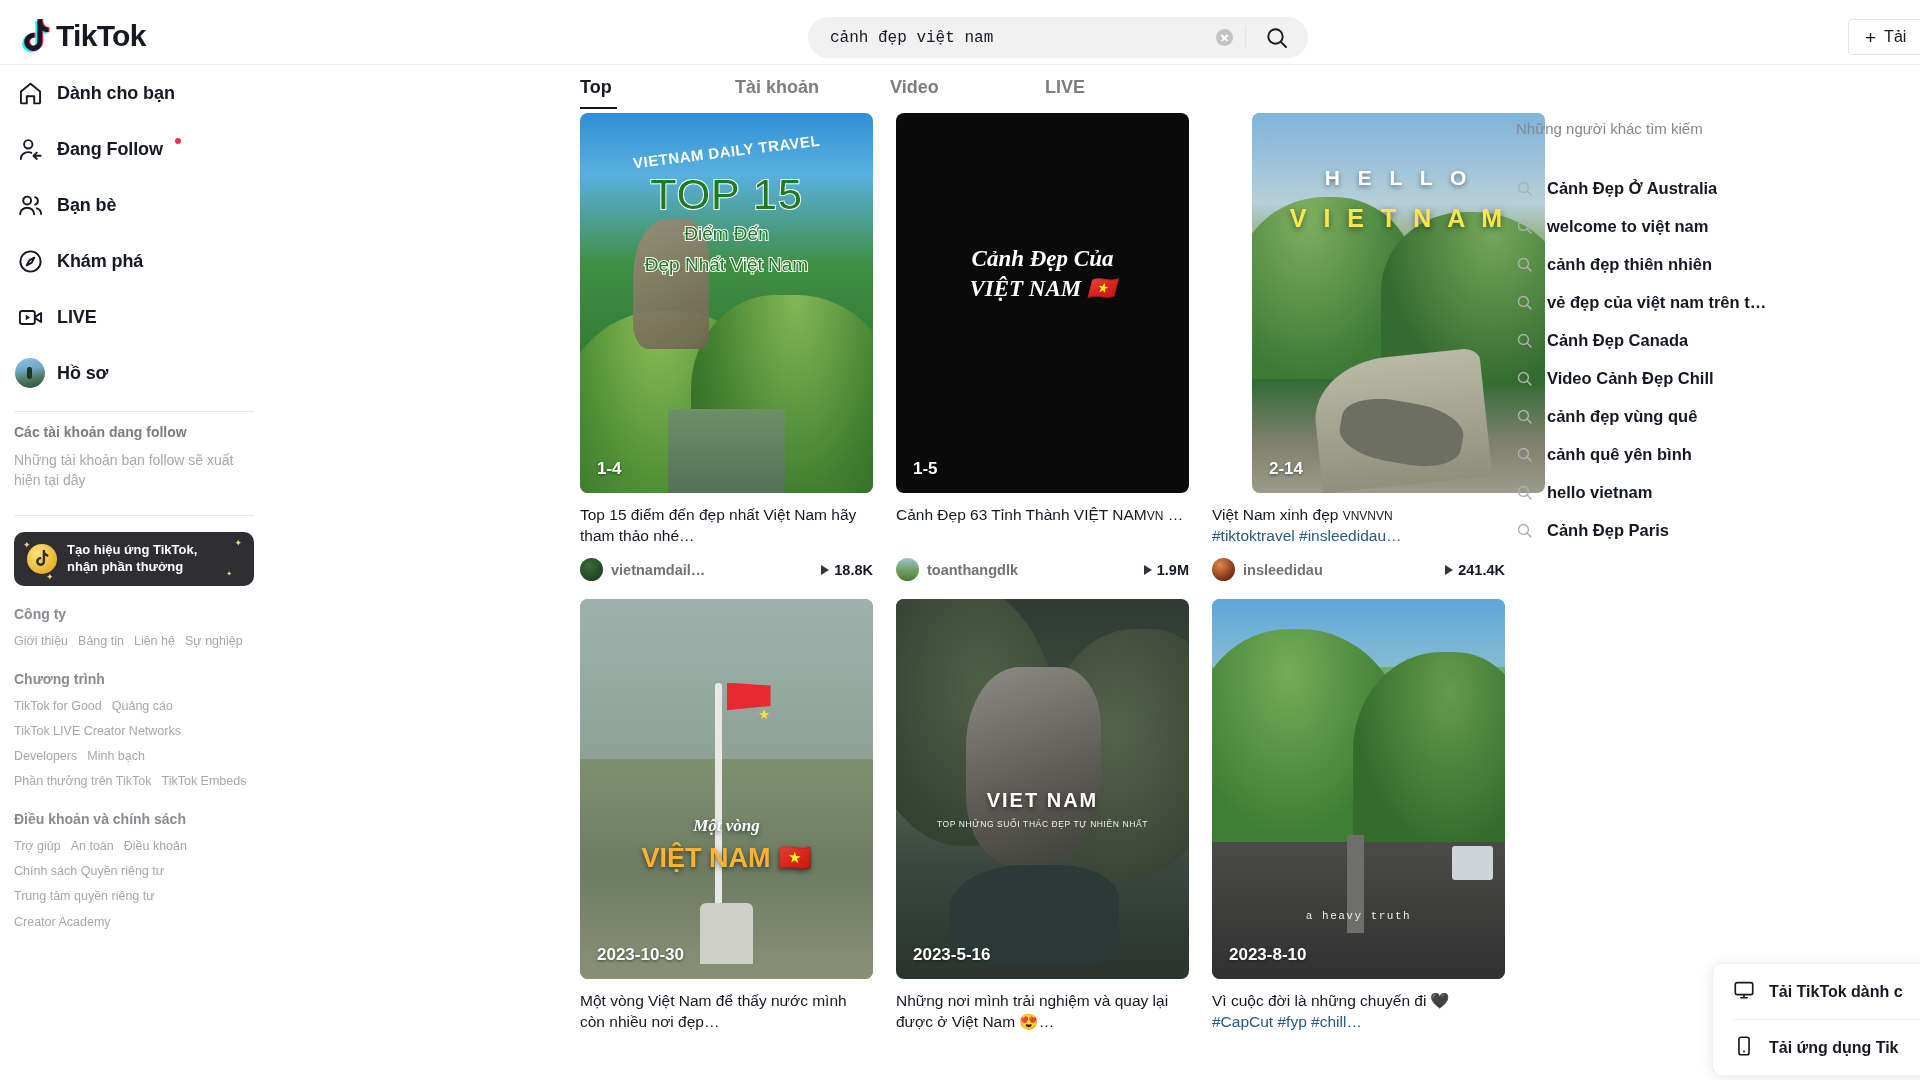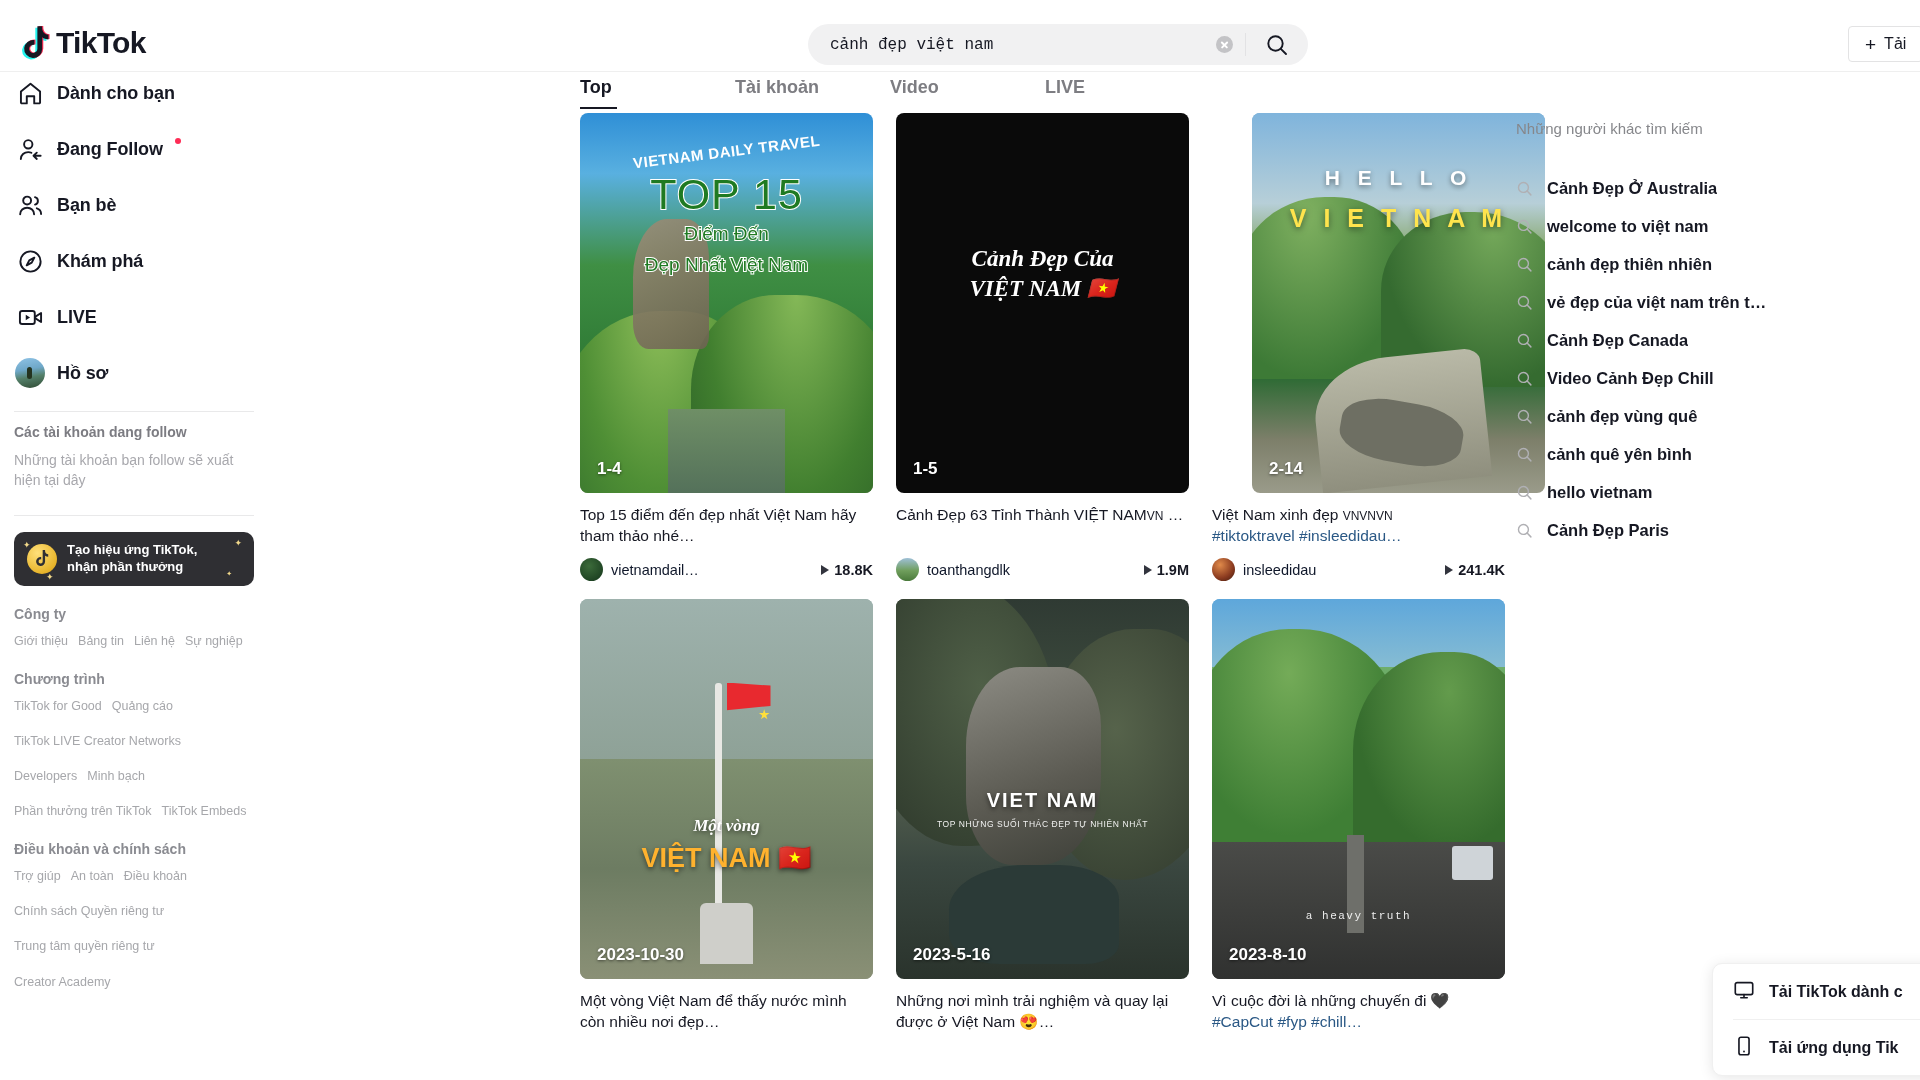--- a/index.html
+++ b/index.html
@@ -8,21 +8,21 @@
     width: 1920px; height: 1080px;
     overflow: hidden;
     background: #ffffff;
     font-family: "Liberation Sans", sans-serif;
     color: #161823;
   }
   #root { position: relative; width: 1920px; height: 1080px; }
 
   
   .header {
-    position: absolute; top: 15px; left: 0;
+    position: absolute; top: 8px; left: 0;
     width: 1920px; height: 57px;
     background: #fff;
     border-bottom: 1px solid #efefef;
     display: flex; align-items: center;
     z-index: 40;
   }
   .logo-wrap {
     position: absolute; left: 22px; top: 50%;
     transform: translateY(-50%);
     display: flex; align-items: center; gap: 4px;
@@ -117,21 +117,21 @@
   .promo-coin {
     width: 30px; height: 30px; border-radius: 50%;
     background: radial-gradient(circle at 35% 30%, #ffe07a, #e8b52c 70%, #c9941a);
     display:flex; align-items:center; justify-content:center; flex:none;
   }
   .promo-text { color: #fff; font-size: 13px; font-weight: 700; line-height: 1.28; }
   .spark { position:absolute; color:#f2d98b; font-size:9px; }
   .footer { padding: 20px 14px 0 14px; }
   .f-head { font-size: 14px; font-weight: 700; color: #8a8b91; margin: 18px 0 8px 0; }
   .f-head:first-child { margin-top: 0; }
-  .f-links { display: flex; flex-wrap: wrap; gap: 12px 10px; }
+  .f-links { display: flex; flex-wrap: wrap; gap: 2px 10px; }
   .f-link {
     font-size: 12.5px; color: #a6a7ab; line-height: 1.85;
     cursor: pointer; white-space: nowrap;
   }
 
   
   .main { position: absolute; left: 268px; top: 57px; width: 1240px; height: 1023px; }
   .tabs {
     display: flex; align-items: flex-end; gap: 0;
     padding-left: 312px; height: 52px;
@@ -166,21 +166,21 @@
   }
   .cap {
     font-size: 15.5px; line-height: 1.37; color: #161823;
     margin: 11px 0 0 0; height: 43px; overflow: hidden;
   }
   .cap .small { font-size: 12px; }
   .cap .tagblue { color: #2a5885; margin-top: 20px; }
   .meta { display: flex; align-items: center; margin-top: 11px; gap: 8px; }
   .meta-av { width: 23px; height: 23px; border-radius: 50%; flex:none; }
   .meta-name {
-    font-size: 14.5px; color: #0f172a; font-weight: 400;
+    font-size: 14.5px; color: #737373; font-weight: 700;
     white-space: nowrap; overflow: hidden; text-overflow: ellipsis;
     max-width: 150px;
   }
   .meta-plays {
     margin-left: auto; display:flex; align-items:center; gap: 5px;
     font-size: 14.5px; color: #161823; font-weight: 600;
   }
   .play-tri {
     width: 0; height: 0; border-left: 8px solid #161823;
     border-top: 5.5px solid transparent; border-bottom: 5.5px solid transparent;

